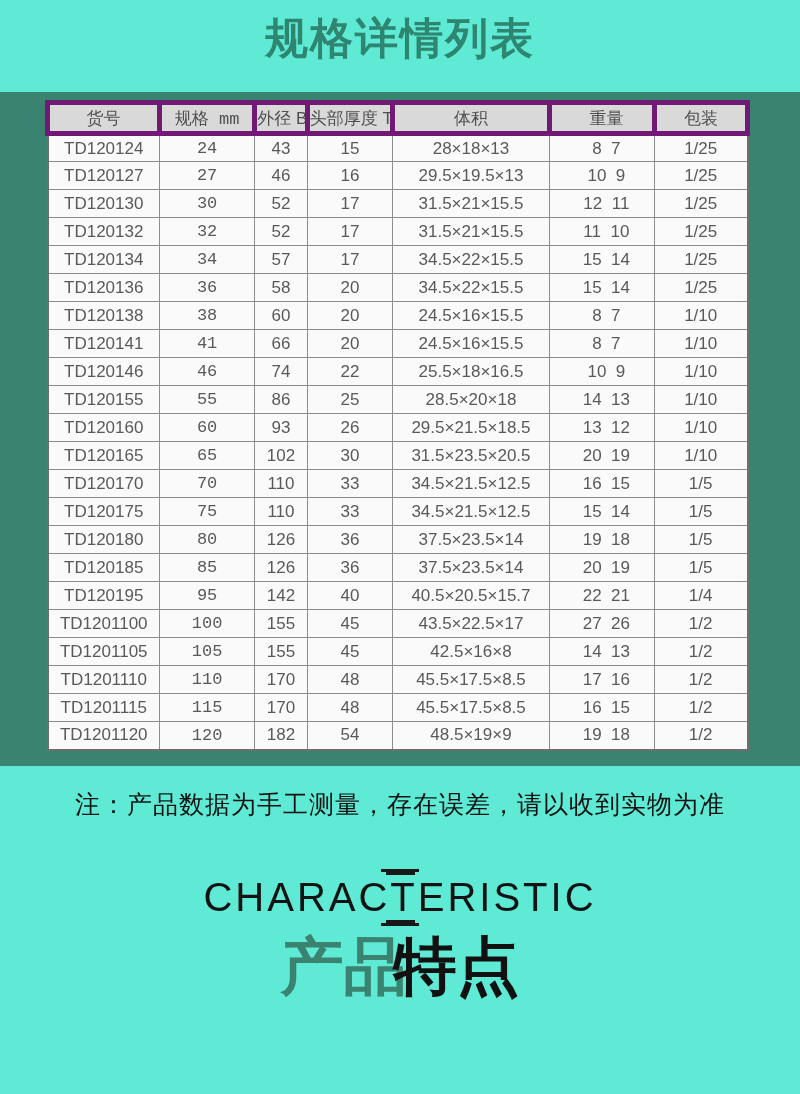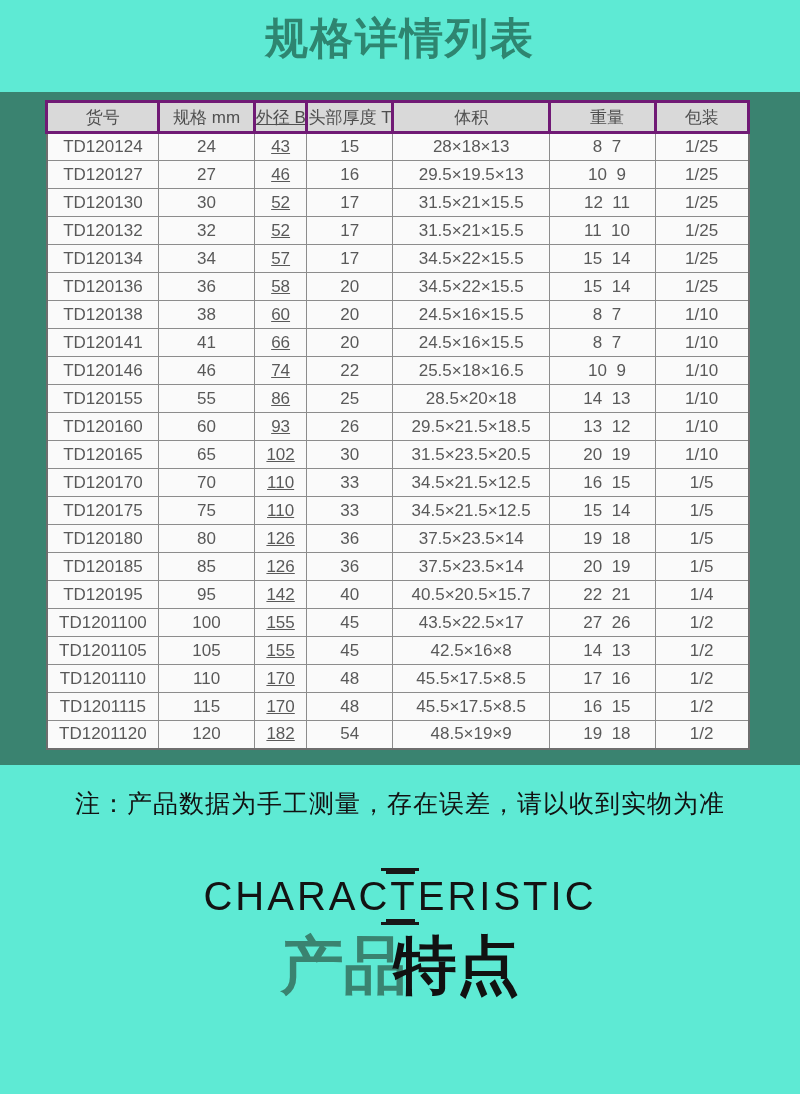--- a/index.html
+++ b/index.html
@@ -33,37 +33,37 @@
     table-layout: fixed;
     border: 2px solid #6e6e6e;
   }
   table.spec th {
     background: #d9d9d9;
     color: #4f4f4f;
     font-weight: normal;
     font-size: 17px;
     height: 31px;
     text-align: center;
-    border: 3px solid #701a75;
+    border: 5px solid #701a75;
     white-space: nowrap;
     overflow: hidden;
   }
   table.spec td {
     background: #fafafa;
     color: #595959;
     font-size: 17px;
     height: 28px;
     text-align: center;
     border: 1px solid #8c8c8c;
     white-space: pre;
     overflow: hidden;
   }
   table.spec th:nth-child(1), table.spec td:nth-child(1) { width: 16.0%; }
-  table.spec th:nth-child(2), table.spec td:nth-child(2) { width: 13.6%; }
-  table.spec th:nth-child(3), table.spec td:nth-child(3) { width: 7.5%; text-decoration: underline; }
+  table.spec th:nth-child(2), table.spec td:nth-child(2) { width: 13.6%; font-family: Liberation Mono, monospace; }
+  table.spec th:nth-child(3), table.spec td:nth-child(3) { width: 7.5%; }
   table.spec th:nth-child(4), table.spec td:nth-child(4) { width: 12.2%; }
   table.spec th:nth-child(5), table.spec td:nth-child(5) { width: 22.4%; }
   table.spec th:nth-child(6), table.spec td:nth-child(6) { width: 15.0%; padding-left: 9px; }
   table.spec th:nth-child(7), table.spec td:nth-child(7) { width: 13.3%; }
   .note {
     margin-top: 22px;
     text-align: center;
     font-size: 25px;
     color: #121212;
     letter-spacing: 1px;

